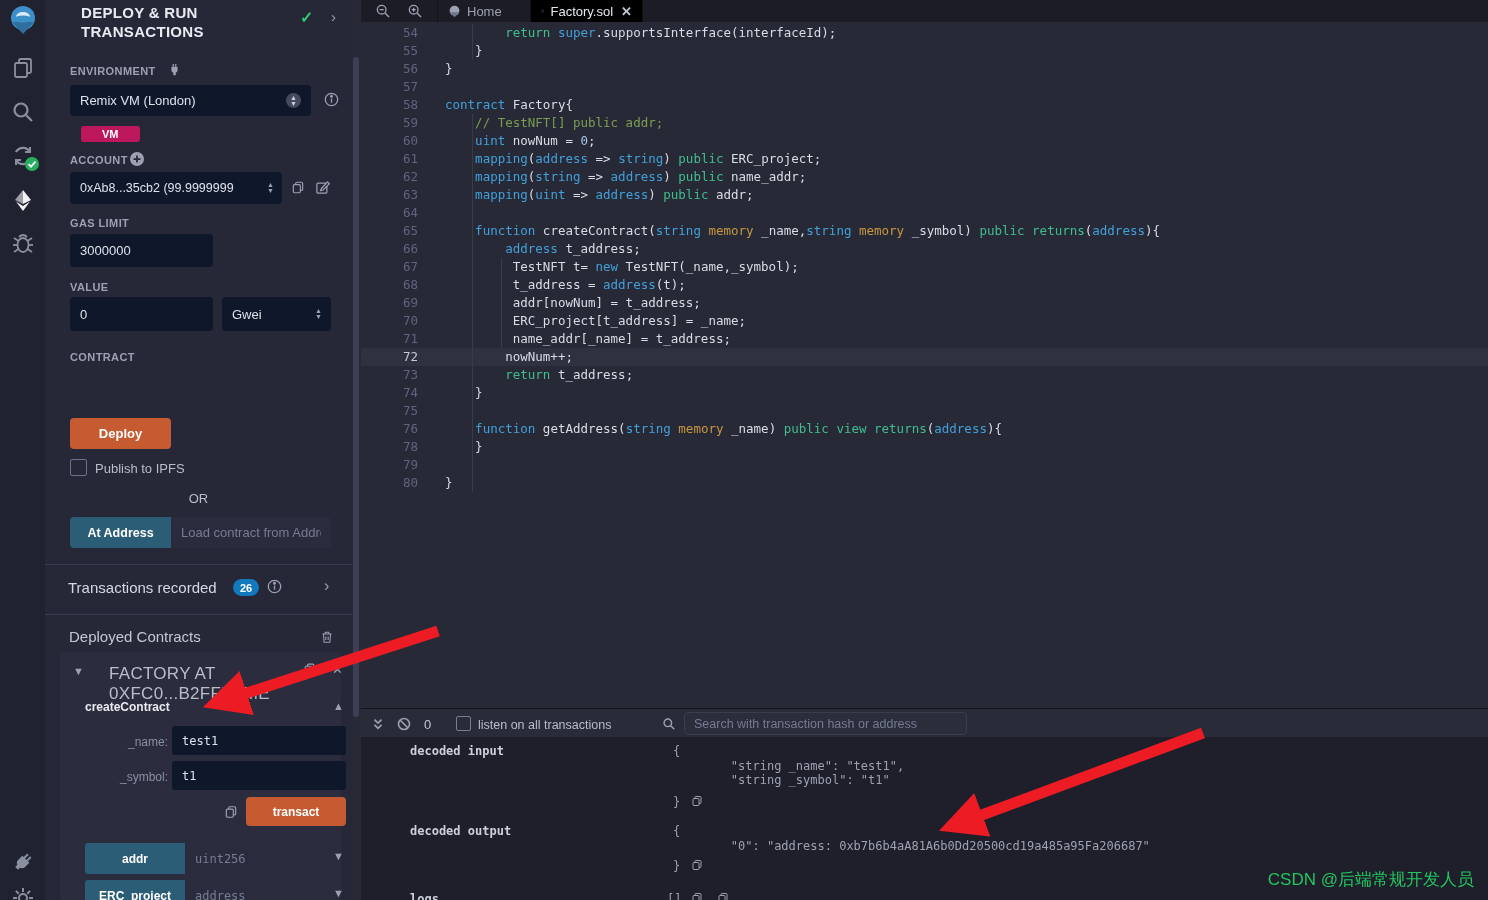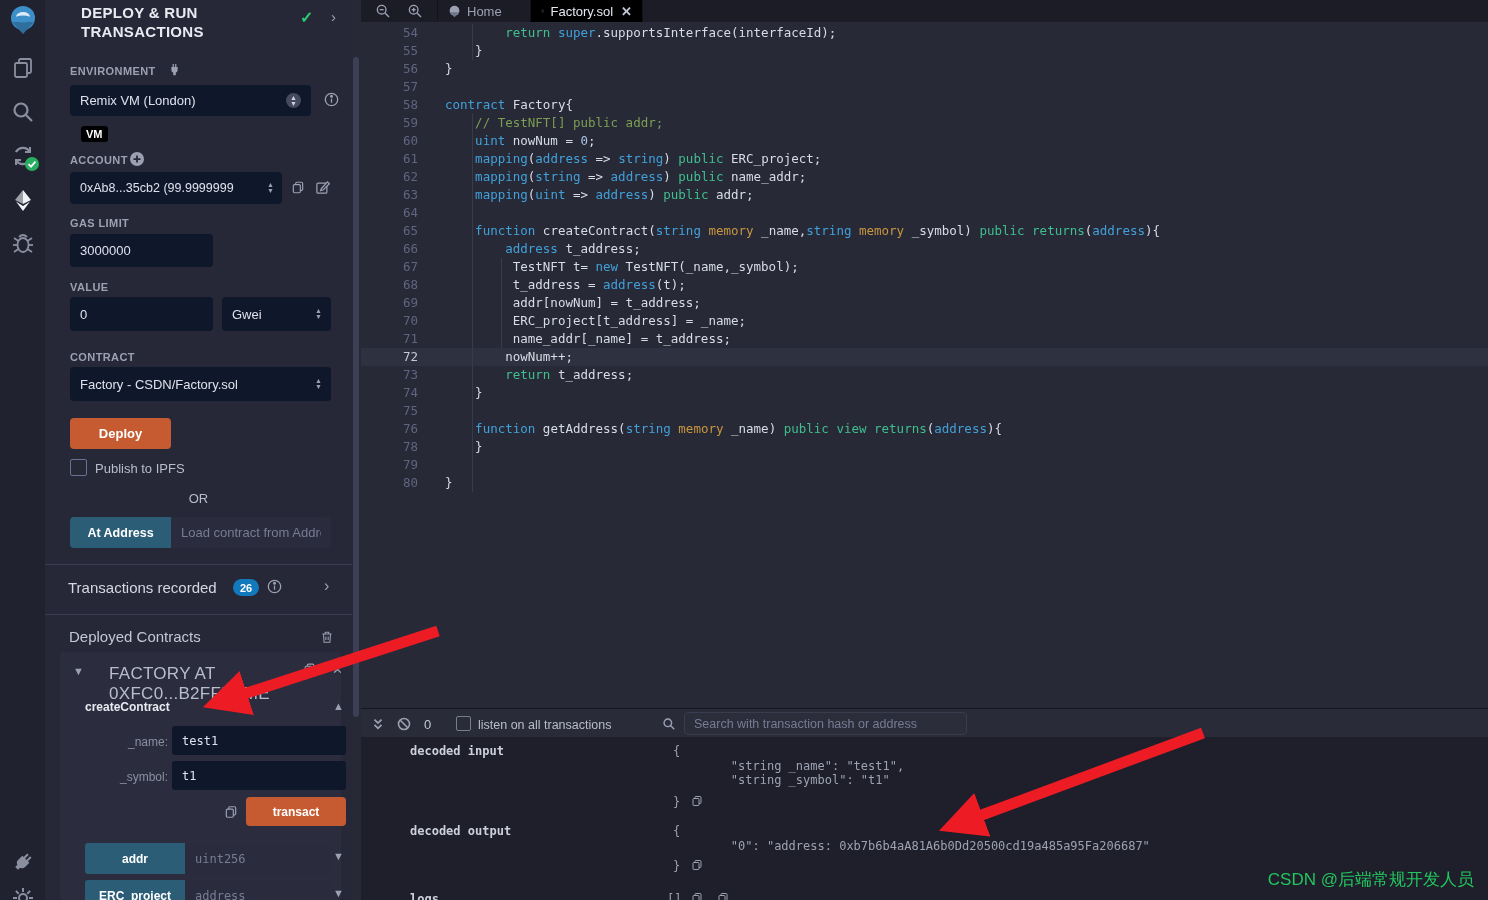--- a/index.html
+++ b/index.html
@@ -13,22 +13,22 @@
   .rail-ic svg{width:100%;height:100%;display:block;}
   
   #panel{left:45px;top:0;width:307px;height:900px;background:#262737;}
   .ptitle{color:#e9ebf2;font-size:15px;line-height:19px;font-weight:700;letter-spacing:.3px;}
   .lbl{font-size:11px;letter-spacing:.4px;color:#9ca1b2;font-weight:700;}
   .selectbox,.inputbox{background:#0f172a;border-radius:4px;color:#dfe2ec;font-size:13px;
       display:flex;align-items:center;box-sizing:border-box;padding:0 10px;border:0;}
   input.inputbox{outline:none;}
   input::placeholder{color:#767c92;}
   .updown{display:flex;flex-direction:column;line-height:5px;font-size:7px;color:#9ca1b2;gap:1px;}
-  .vm-badge{background:#000000;color:#fff;font-size:11px;font-weight:700;border-radius:3px;
-      padding:2px 5px;}
+  .vm-badge{background:#be185d;color:#fff;font-size:11px;font-weight:700;border-radius:3px;
+      padding:2px 21px;}
   .btn-orange{background:#c65b32;color:#fff;font-weight:700;border-radius:4px;border:0;
       display:flex;align-items:center;justify-content:center;cursor:pointer;}
   .btn-teal{background:#2c5d76;color:#fff;font-weight:700;border:0;
       display:flex;align-items:center;justify-content:center;cursor:pointer;}
   .chk{box-sizing:border-box;border:1px solid #6b7192;border-radius:2px;background:transparent;}
   .muted{color:#9ca1b2;} .lab2{color:#b9bdc9;}
   .band{border-top:1px solid #3a3d52;border-bottom:1px solid #3a3d52;}
   .badge26{background:#1279bd;color:#fff;font-size:11px;font-weight:700;border-radius:9px;
       display:flex;align-items:center;justify-content:center;}
   .card{background:#2b2d3f;border-radius:4px;}
@@ -191,27 +191,20 @@
     <input class="abs inputbox" style="left: 25px; top: 297px; width: 143px; height: 34px;" value="0">
     <div class="abs selectbox" style="left:177px;top:297px;width:109px;height:34px;">
       <span>Gwei</span>
       <span class="updown abs" style="right:9px;top:11px;">
           <span>▲</span>
           <span>▼</span>
         </span>
     </div>
 
     <div class="abs lbl" style="left:25px;top:351px;">CONTRACT</div>
-    <div class="abs selectbox" style="left:25px;top:367px;width:261px;height:34px;">
-      <span>Factory - CSDN/Factory.sol</span>
-      <span class="updown abs" style="right:9px;top:11px;">
-          <span>▲</span>
-          <span>▼</span>
-        </span>
-    </div>
 
     <button class="abs btn-orange" style="left:25px;top:418px;width:101px;height:31px;font-size:13px;">Deploy</button>
     <div class="abs chk" style="left:25px;top:459px;width:17px;height:17px;"></div>
     <div class="abs lab2" style="left:50px;top:461px;font-size:13px;">Publish to IPFS</div>
     <div class="abs lab2" style="left:0;top:491px;width:307px;text-align:center;font-size:13px;">OR</div>
 
     <button class="abs btn-teal" style="left:25px;top:517px;width:101px;height:31px;font-size:12.5px;border-radius:4px 0 0 4px;">At Address</button>
     <input class="abs inputbox" style="left: 126px; top: 517px; width: 160px; height: 31px; background: rgb(42, 44, 62); border-radius: 0px 4px 4px 0px;" placeholder="Load contract from Addre">
 
     <div class="abs band" style="left:0;top:564px;width:307px;height:49px;">

